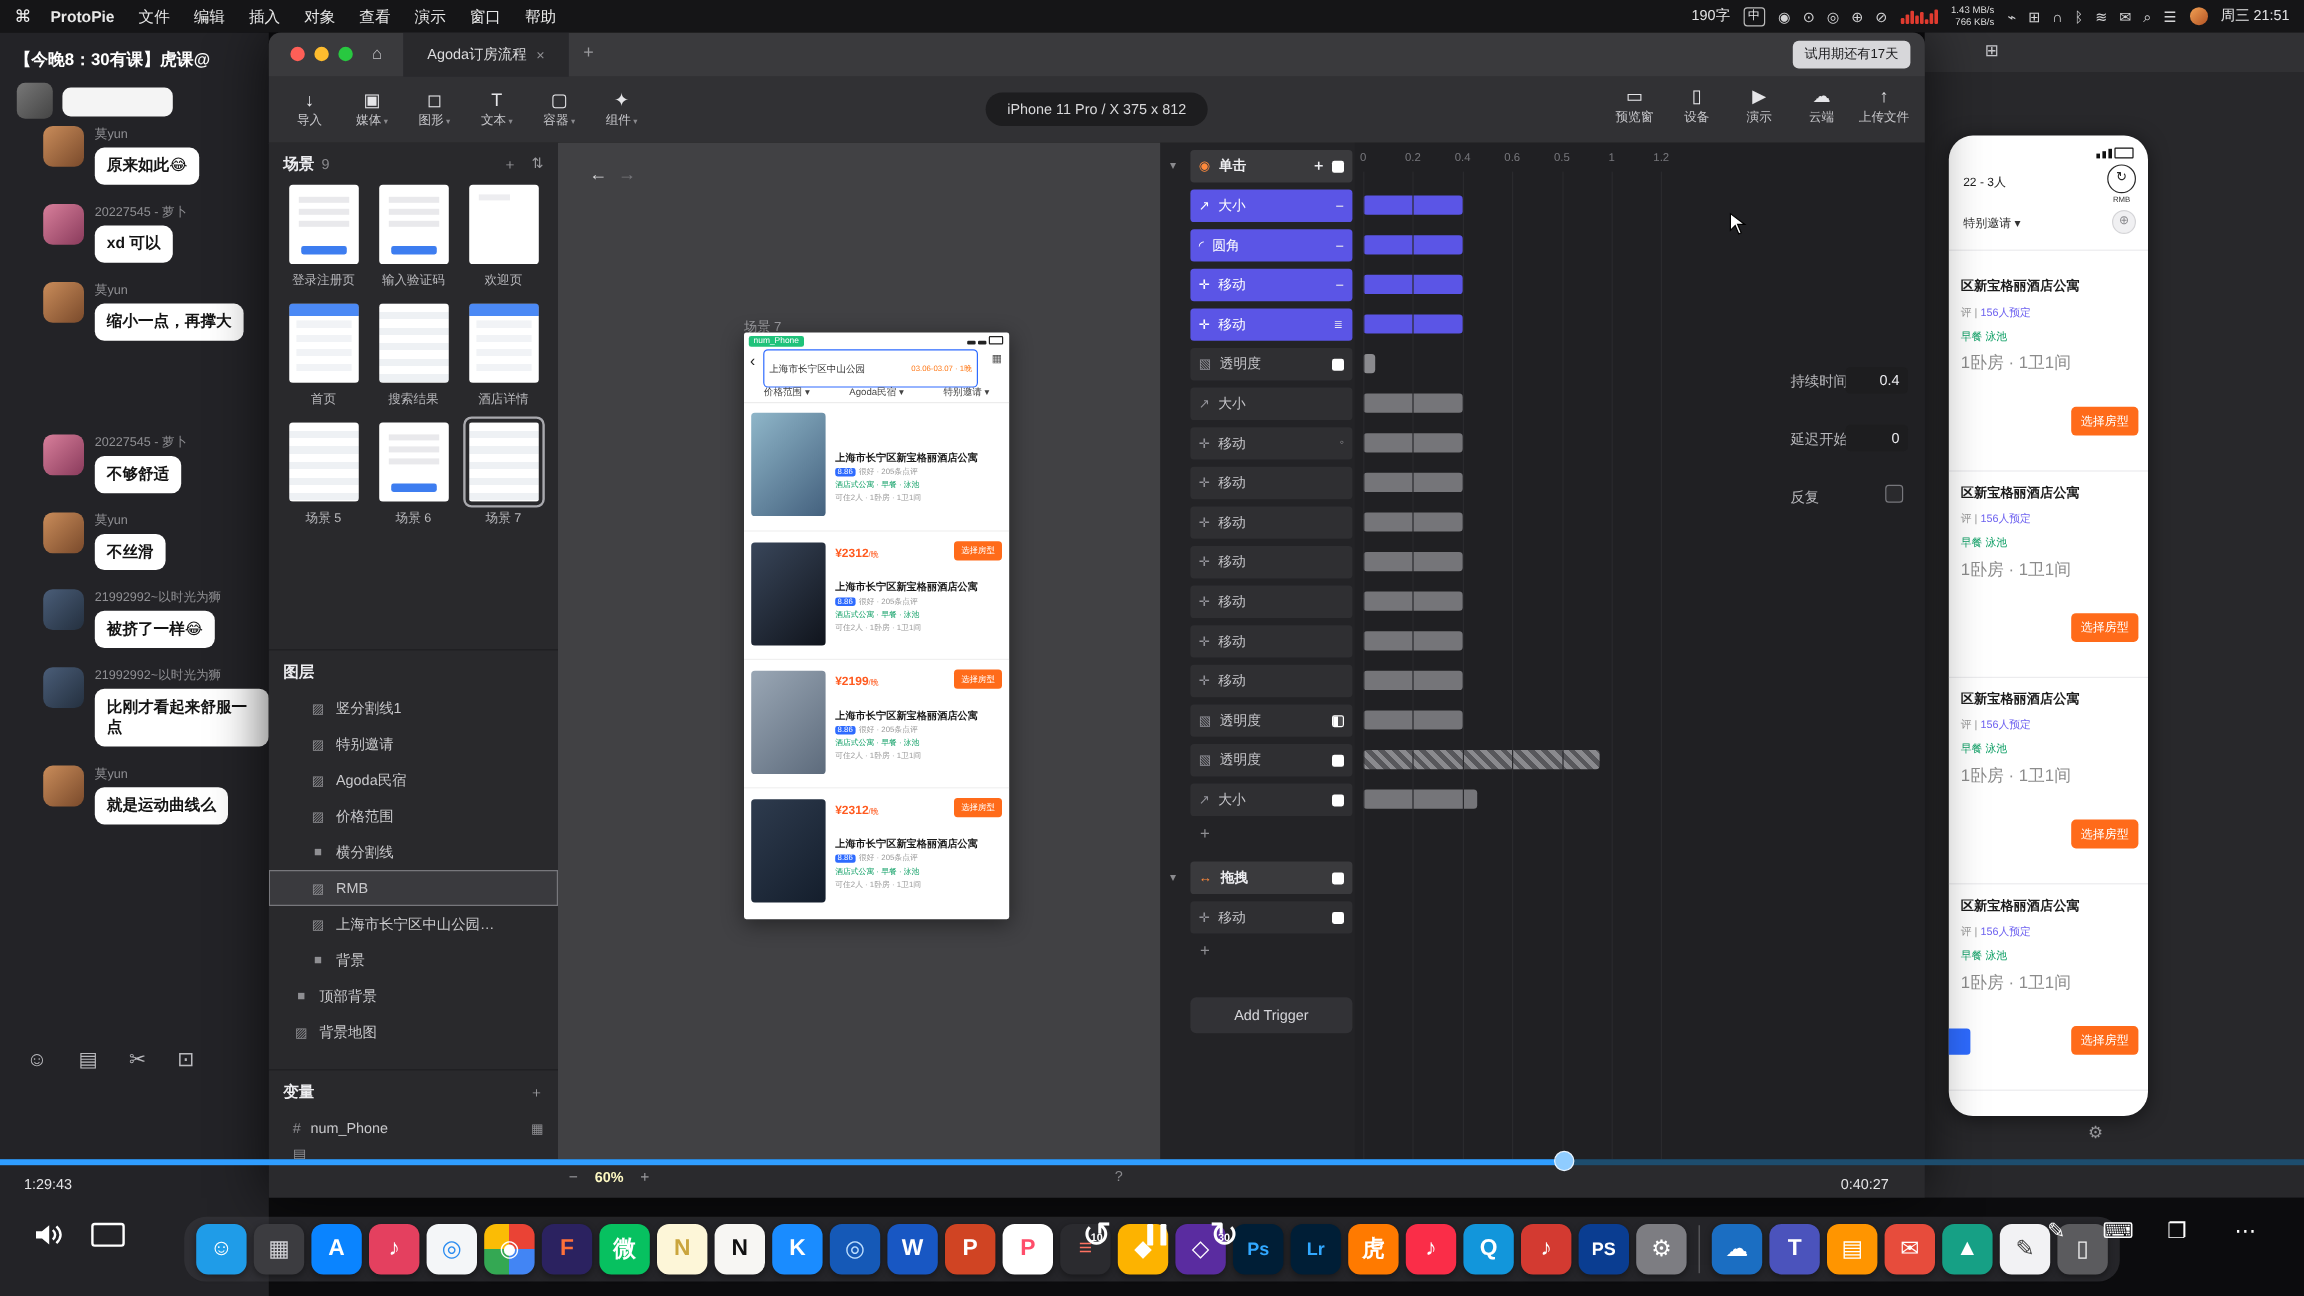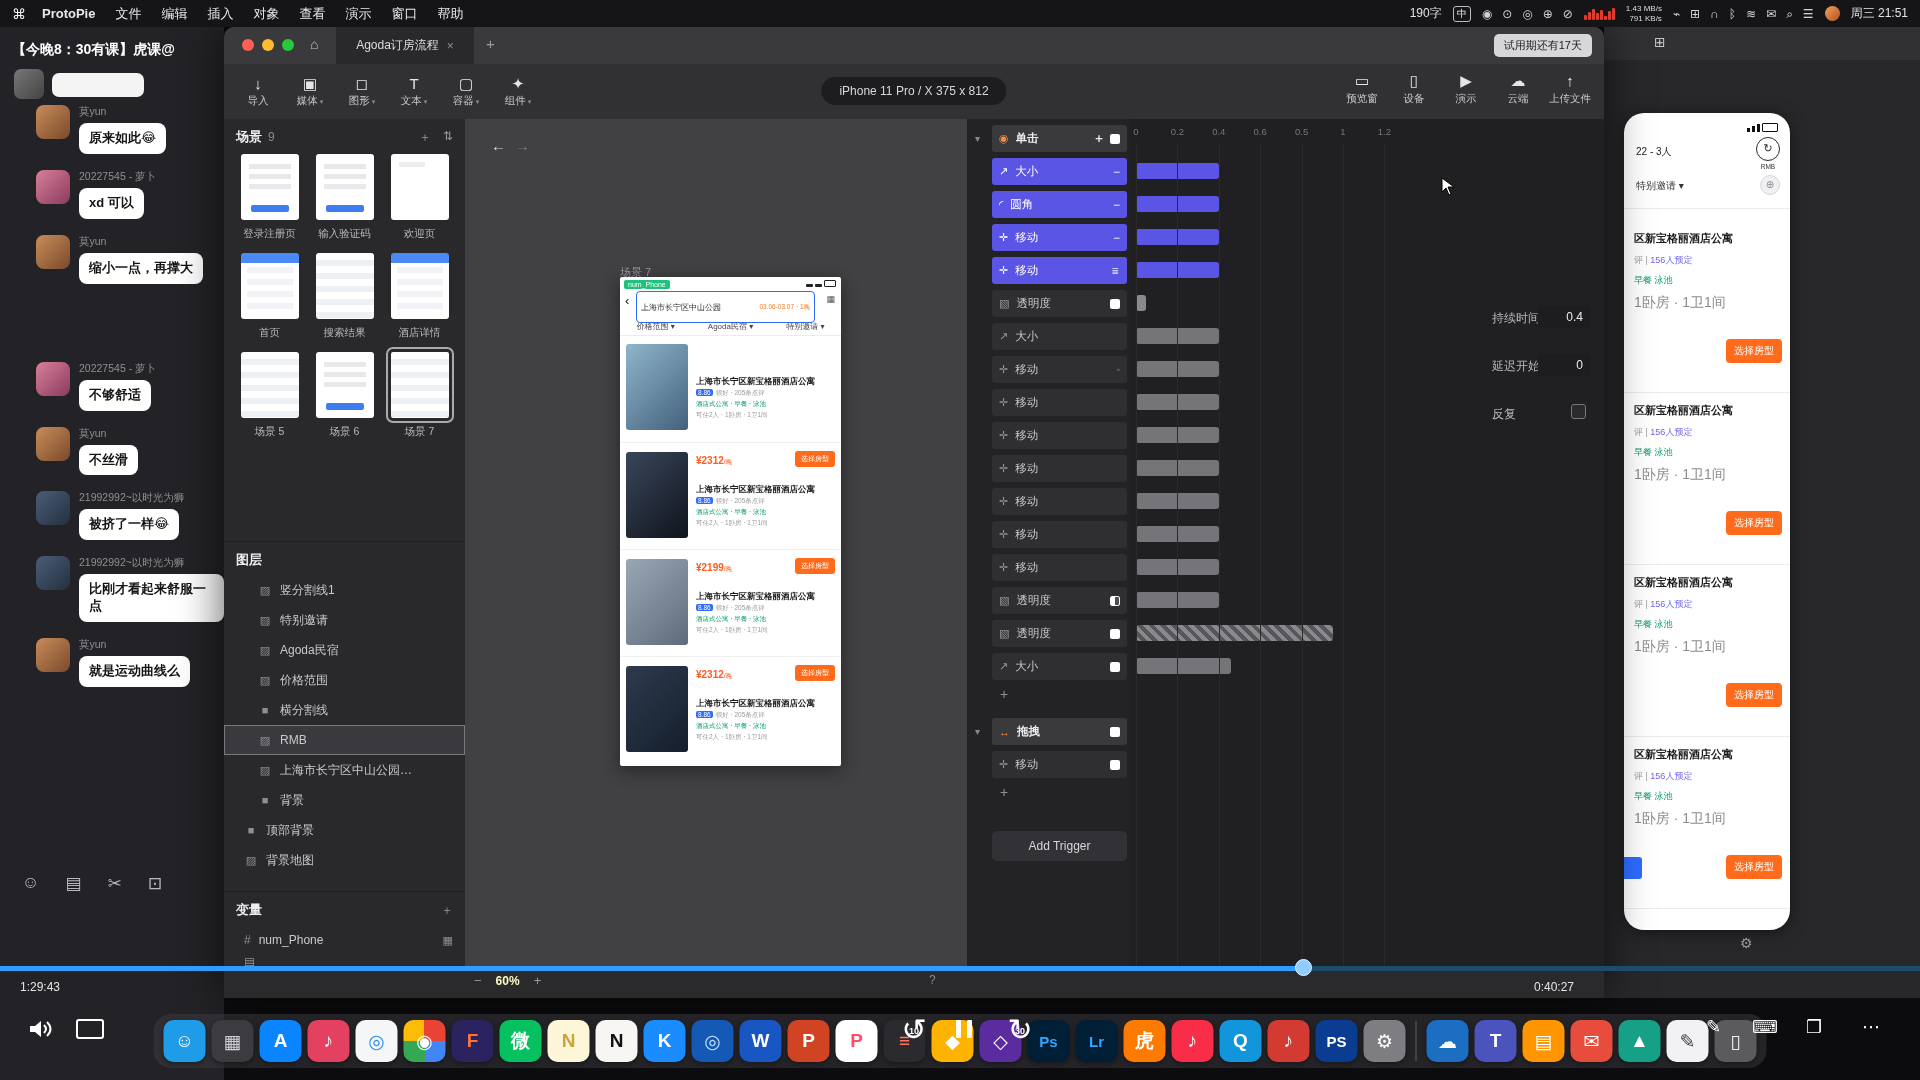--- a/index.html
+++ b/index.html
@@ -225,21 +225,21 @@
       <span class="meter">
           <i style="height:5px"></i>
           <i style="height:8px"></i>
           <i style="height:11px"></i>
           <i style="height:7px"></i>
           <i style="height:10px"></i>
           <i style="height:4px"></i>
           <i style="height:9px"></i>
           <i style="height:12px"></i>
         </span>
-      <span class="net"><span>1.43 MB/s</span><br><span>791 KB/s</span></span>
+      <span class="net"><span>1.43 MB/s</span><br><span>766 KB/s</span></span>
       <span id="sIconsB" style="display:flex;gap:10px;">
           <span class="sico">⌁</span>
           <span class="sico">⊞</span>
           <span class="sico">∩</span>
           <span class="sico">ᛒ</span>
           <span class="sico">≋</span>
           <span class="sico">✉</span>
           <span class="sico">⌕</span>
           <span class="sico">☰</span>
         </span>

